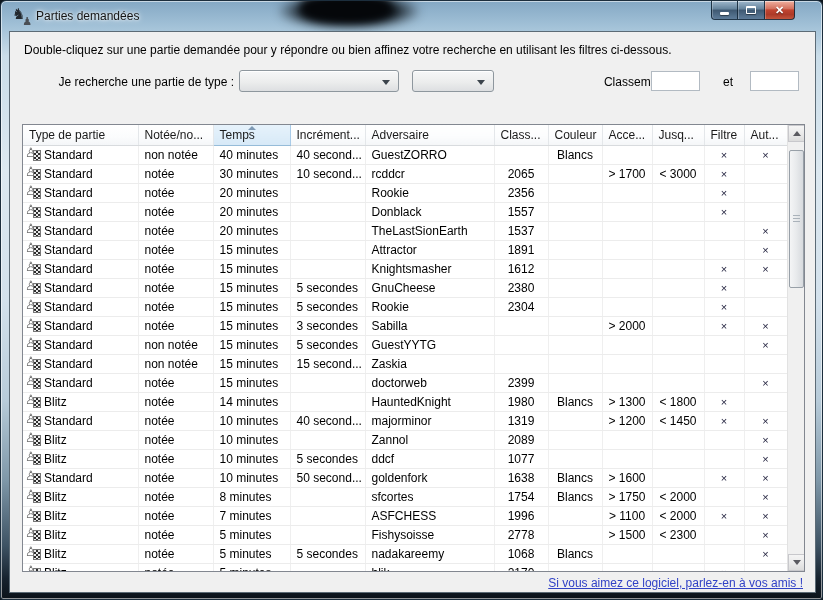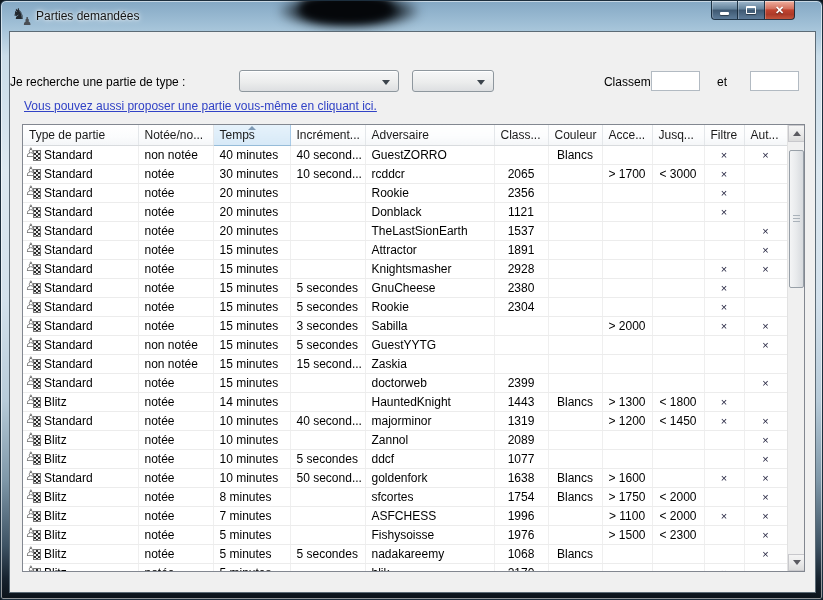--- a/index.html
+++ b/index.html
@@ -37,32 +37,32 @@
   .glyph-min { width:9px; height:3px; background:#fff; border-radius:1px; margin-top:6px; box-shadow:0 1px 1px rgba(0,0,0,0.45); }
   .glyph-max { width:10px; height:8px; border:1px solid #fff; border-top:2px solid #fff; border-radius:1px; box-shadow:0 1px 1px rgba(0,0,0,0.45); background:transparent; }
   .glyph-close { color:#fff; font-size:11px; font-weight:bold; text-shadow:0 1px 1px rgba(0,0,0,0.5); line-height:1; }
 
   
   .client { position:absolute; left:8px; top:30px; width:807px; height:562px; background:#f0f0f0; border:1px solid #5c6b76; }
 
   .instructions { position:absolute; left:14px; top:11px; font-size:12px; color:#000; white-space:nowrap; }
 
   .filter-row { position:absolute; left:0; top:38px; width:100%; height:26px; }
-  .type-label { position:absolute; left:0; top:5px; width:224px; text-align:left; font-size:12px; color:#000; }
+  .type-label { position:absolute; left:0; top:5px; width:224px; text-align:right; font-size:12px; color:#000; }
   .combo { position:absolute; top:0; height:22px; border:1px solid #8e979e; border-radius:3px;
     background:linear-gradient(180deg,#f6f7f8 0%,#eceded 55%,#dddfe1 100%);
     box-shadow: inset 0 1px 0 #fff; cursor:default; }
   .combo::after { content:""; position:absolute; right:8px; top:9px; border-left:4px solid transparent; border-right:4px solid transparent; border-top:5px solid #3c444c; }
   .combo-type { left:229px; width:160px; }
   .combo-2 { left:402px; width:82px; }
   .classement-label { position:absolute; left:540px; top:5px; width:100px; text-align:right; font-size:12px; color:#000;margin-left:48px; }
   .rating-input { position:absolute; top:1px; width:49px; height:20px; border:1px solid #b2bac2; background:#fff; font-size:12px; padding:0 3px; font-family:"Liberation Sans",sans-serif; }
   .input-min { left:641px; }
   .input-max { left:740px; }
-  .et-label { position:absolute; left:707px; top:5px; width:22px; text-align:left; font-size:12px; color:#000; }
+  .et-label { position:absolute; left:707px; top:5px; width:22px; text-align:center; font-size:12px; color:#000; }
 
   .link { font-size:12px; color:#3142c6; text-decoration:underline; cursor:pointer; white-space:nowrap; }
   .propose-link { position:absolute; left:14px; top:67px; }
   .share-link { position:absolute; right:12px; top:544px; }
 
   
   .listview { position:absolute; left:12px; top:92px; width:783px; height:448px; border:1px solid #828790; background:#fff; overflow:hidden; }
   .grid-wrap { position:absolute; left:0; top:0; right:17px; bottom:0; overflow:hidden; }
   table.grid { border-collapse:collapse; table-layout:fixed; width:764px; }
   col.c0{width:115px} col.c1{width:75px} col.c2{width:77px} col.c3{width:75px} col.c4{width:129px}
@@ -118,32 +118,32 @@
         </div>
       <div class="cap-btn cap-max">
           <span class="glyph-max"></span>
         </div>
       <div class="cap-btn cap-close">
           <span class="glyph-close">✕</span>
         </div>
     </div>
 
     <div class="client">
+      <div class="instructions">Double-cliquez sur une partie demandée pour y répondre ou bien affinez votre recherche en utilisant les filtres ci-dessous.</div>
 
       <div class="filter-row">
         <div class="type-label">Je recherche une partie de type :</div>
         <div class="combo combo-type"><span></span></div>
         <div class="combo combo-2"><span></span></div>
         <div class="classement-label">Classement entre</div>
         <input class="rating-input input-min" value="" style="">
         <div class="et-label">et</div>
         <input class="rating-input input-max" value="" style="">
       </div>
 
-      <a class="link propose-link">Vous pouvez aussi proposer une partie vous-même en cliquant ici.</a>
 
       <div class="listview">
         <div class="grid-wrap">
           <table class="grid">
             <colgroup>
               <col class="c0">
                 <col class="c1">
                 <col class="c2">
                 <col class="c3">
                 <col class="c4">
@@ -241,21 +241,21 @@
                         <span class="pawn-glyph">♙</span>
                         <span class="checker"></span>
                       </span>
                     <span class="celltext">Standard</span>
                   </span>
                 </td>
                 <td class="al">notée</td>
                 <td class="al">20 minutes</td>
                 <td class="al"></td>
                 <td class="al">Donblack</td>
-                <td class="ac">1121</td>
+                <td class="ac">1557</td>
                 <td class="ac"></td>
                 <td class="ac"></td>
                 <td class="ac"></td>
                 <td class="ac cross">×</td>
                 <td class="ac cross"></td>
               </tr>
                 <tr>
                 <td class="col-type">
                   <span class="typecell">
                     <span class="row-icon">
@@ -304,21 +304,21 @@
                         <span class="pawn-glyph">♙</span>
                         <span class="checker"></span>
                       </span>
                     <span class="celltext">Standard</span>
                   </span>
                 </td>
                 <td class="al">notée</td>
                 <td class="al">15 minutes</td>
                 <td class="al"></td>
                 <td class="al">Knightsmasher</td>
-                <td class="ac">2928</td>
+                <td class="ac">1612</td>
                 <td class="ac"></td>
                 <td class="ac"></td>
                 <td class="ac"></td>
                 <td class="ac cross">×</td>
                 <td class="ac cross">×</td>
               </tr>
                 <tr>
                 <td class="col-type">
                   <span class="typecell">
                     <span class="row-icon">
@@ -451,21 +451,21 @@
                         <span class="pawn-glyph">♙</span>
                         <span class="checker"></span>
                       </span>
                     <span class="celltext">Blitz</span>
                   </span>
                 </td>
                 <td class="al">notée</td>
                 <td class="al">14 minutes</td>
                 <td class="al"></td>
                 <td class="al">HauntedKnight</td>
-                <td class="ac">1443</td>
+                <td class="ac">1980</td>
                 <td class="ac">Blancs</td>
                 <td class="ac">&gt; 1300</td>
                 <td class="ac">&lt; 1800</td>
                 <td class="ac cross">×</td>
                 <td class="ac cross"></td>
               </tr>
                 <tr>
                 <td class="col-type">
                   <span class="typecell">
                     <span class="row-icon">
@@ -598,21 +598,21 @@
                         <span class="pawn-glyph">♙</span>
                         <span class="checker"></span>
                       </span>
                     <span class="celltext">Blitz</span>
                   </span>
                 </td>
                 <td class="al">notée</td>
                 <td class="al">5 minutes</td>
                 <td class="al"></td>
                 <td class="al">Fishysoisse</td>
-                <td class="ac">1976</td>
+                <td class="ac">2778</td>
                 <td class="ac"></td>
                 <td class="ac">&gt; 1500</td>
                 <td class="ac">&lt; 2300</td>
                 <td class="ac cross"></td>
                 <td class="ac cross">×</td>
               </tr>
                 <tr>
                 <td class="col-type">
                   <span class="typecell">
                     <span class="row-icon">
@@ -661,15 +661,16 @@
           <div class="scroll-btn scroll-up">
               <span class="tri-up"></span>
             </div>
           <div class="scroll-thumb"></div>
           <div class="scroll-btn scroll-down">
               <span class="tri-down"></span>
             </div>
         </div>
       </div>
 
+      <a class="link share-link">Si vous aimez ce logiciel, parlez-en à vos amis !</a>
     </div>
   </div>
 </div>
 
 </body></html>

